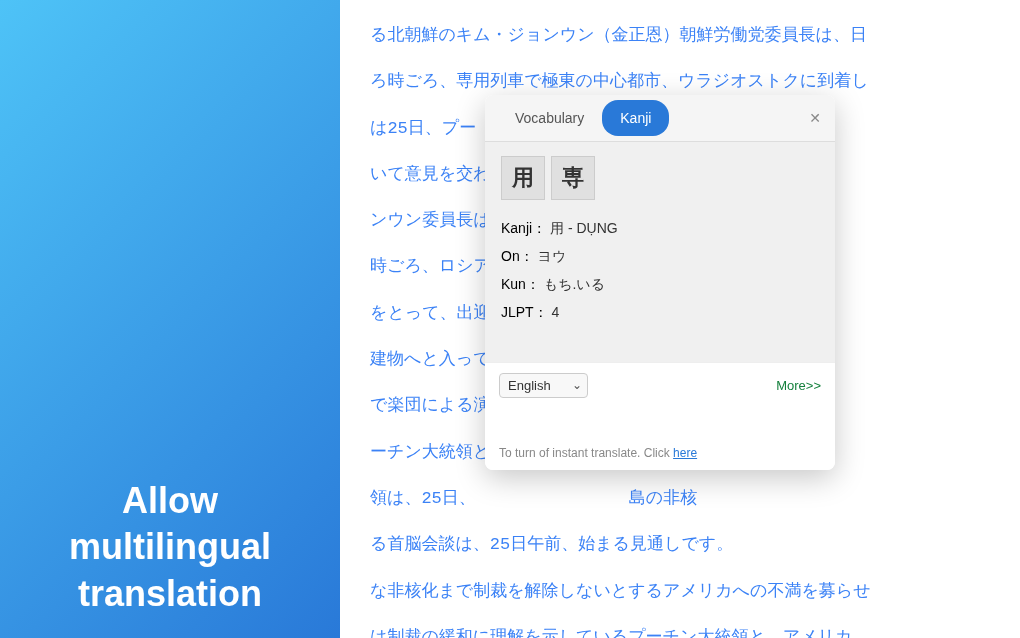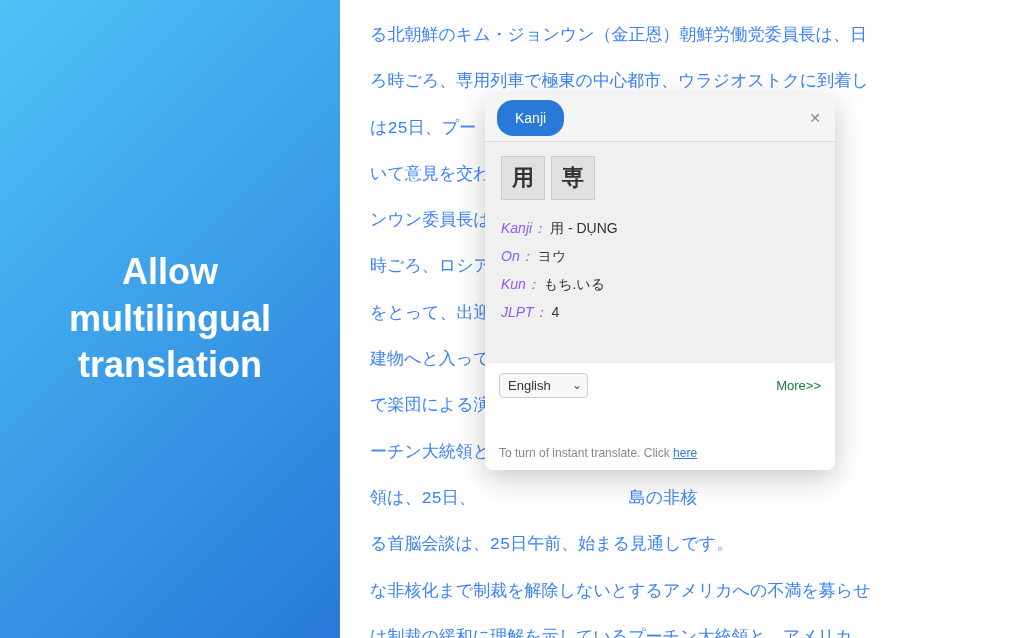--- a/index.html
+++ b/index.html
@@ -11,21 +11,21 @@
       font-family: -apple-system, BlinkMacSystemFont, "Helvetica Neue", sans-serif;
       display: flex;
     }
 
     
     .left-panel {
       width: 340px;
       height: 638px;
       background: linear-gradient(135deg, #4ec3f7 0%, #2979d8 100%);
       display: flex;
-      align-items: center;
+      align-items: flex-end;
       justify-content: center;
       flex-shrink: 0;
     }
 
     .left-panel-text {
       color: #fff;
       font-size: 36px;
       font-weight: 700;
       text-align: center;
       line-height: 1.3;
@@ -138,22 +138,21 @@
       font-family: "Hiragino Sans", "Yu Gothic", serif;
     }
 
     .kanji-info {
       font-size: 14px;
       color: #333;
       line-height: 2.0;
     }
 
     .kanji-info span.label {
-      color: #8b5cf6;
-      font-style: italic;
+      color: #000000;
     }
 
     
     .popup-footer {
       padding: 10px 14px;
       background: #fff;
       border-top: 1px solid #eee;
     }
 
     .popup-footer-top {
@@ -232,20 +231,21 @@
     <p>領は、25日、&nbsp;&nbsp;&nbsp;&nbsp;&nbsp;&nbsp;&nbsp;&nbsp;&nbsp;&nbsp;&nbsp;&nbsp;&nbsp;&nbsp;&nbsp;島の非核</p>
     <p>る首脳会談は、25日午前、始まる見通しです。</p>
     <p></p>
     <p>な非核化まで制裁を解除しないとするアメリカへの不満を募らせ</p>
     <p>は制裁の緩和に理解を示しているプーチン大統領と、アメリカ</p>
   </div>
 
   <div class="popup-card">
 
     <div class="popup-header">
+      <button class="tab-btn">Vocabulary</button>
       <button class="tab-btn active">Kanji</button>
       <button class="close-btn">✕</button>
     </div>
 
     <div class="popup-body">
       <div class="kanji-chars">
         <div class="kanji-char-box">用</div>
         <div class="kanji-char-box">専</div>
       </div>
       <div class="kanji-info">

